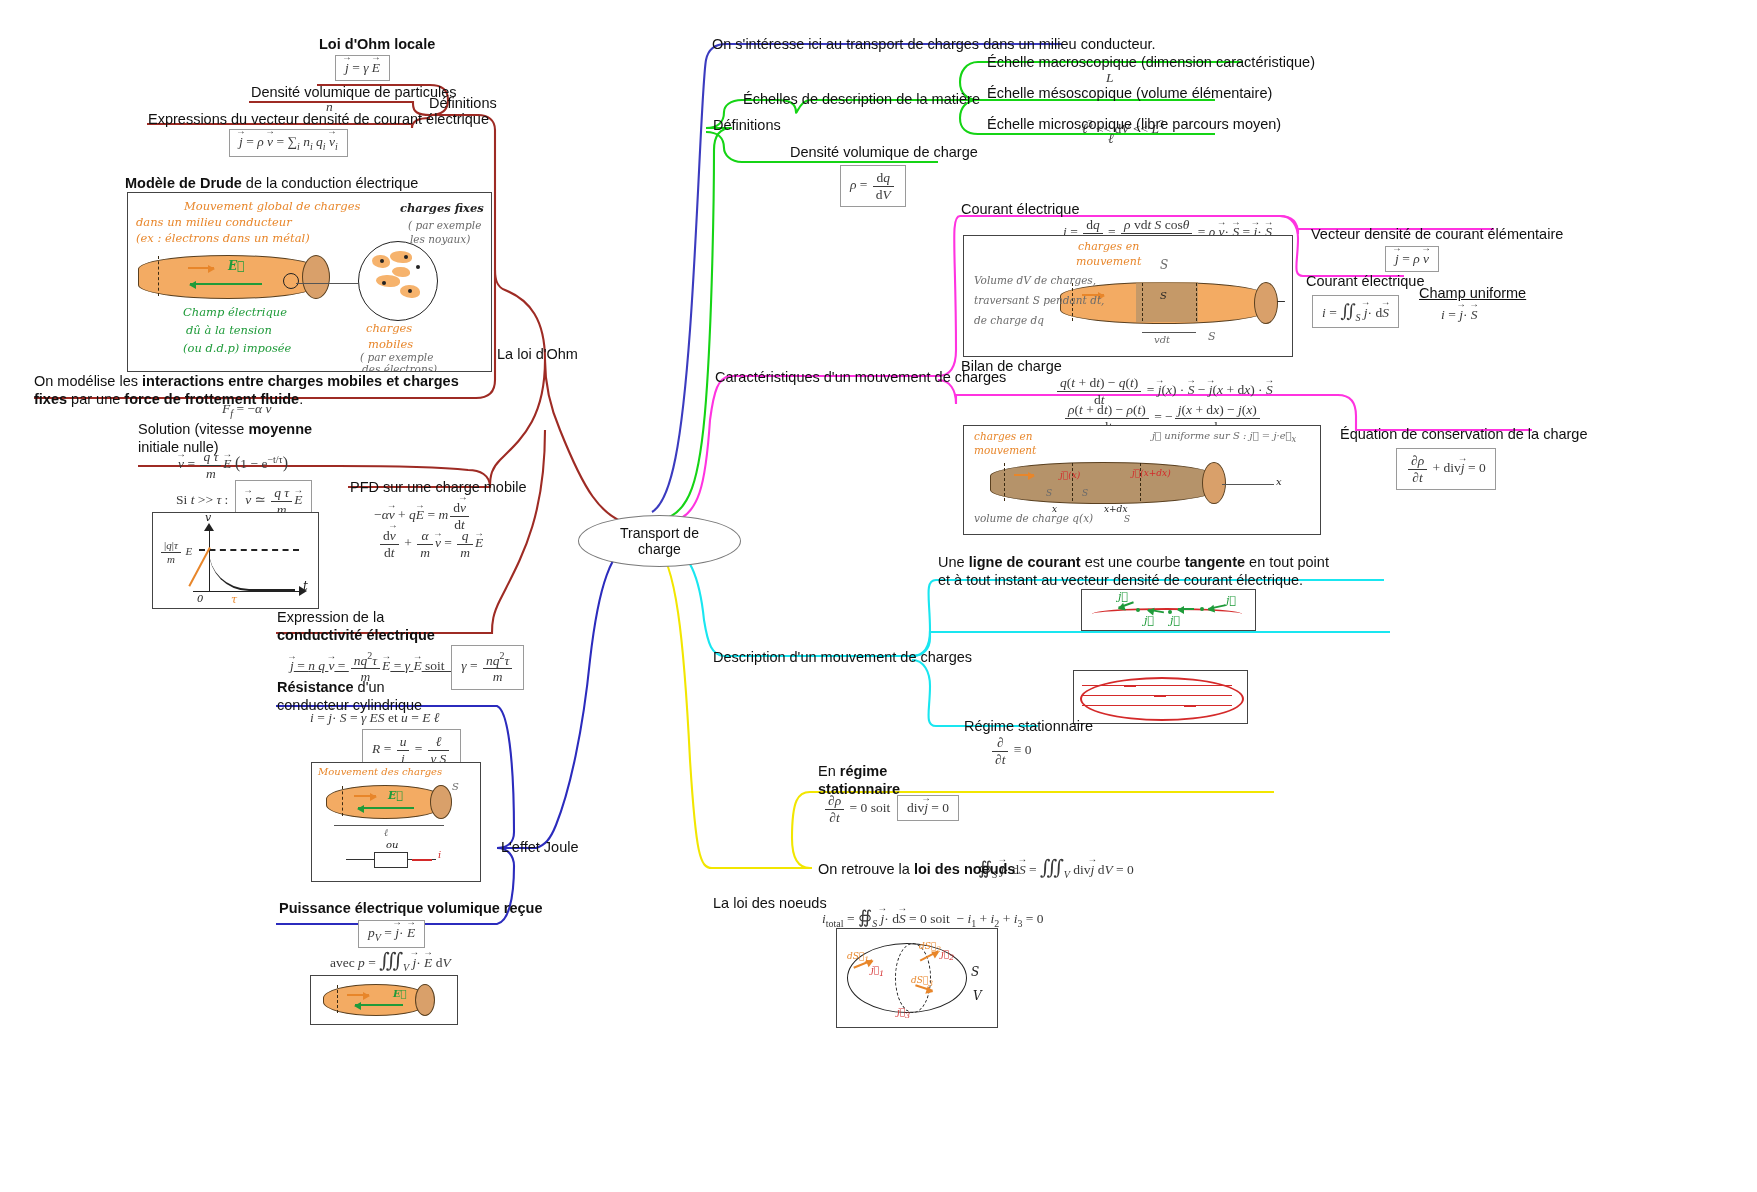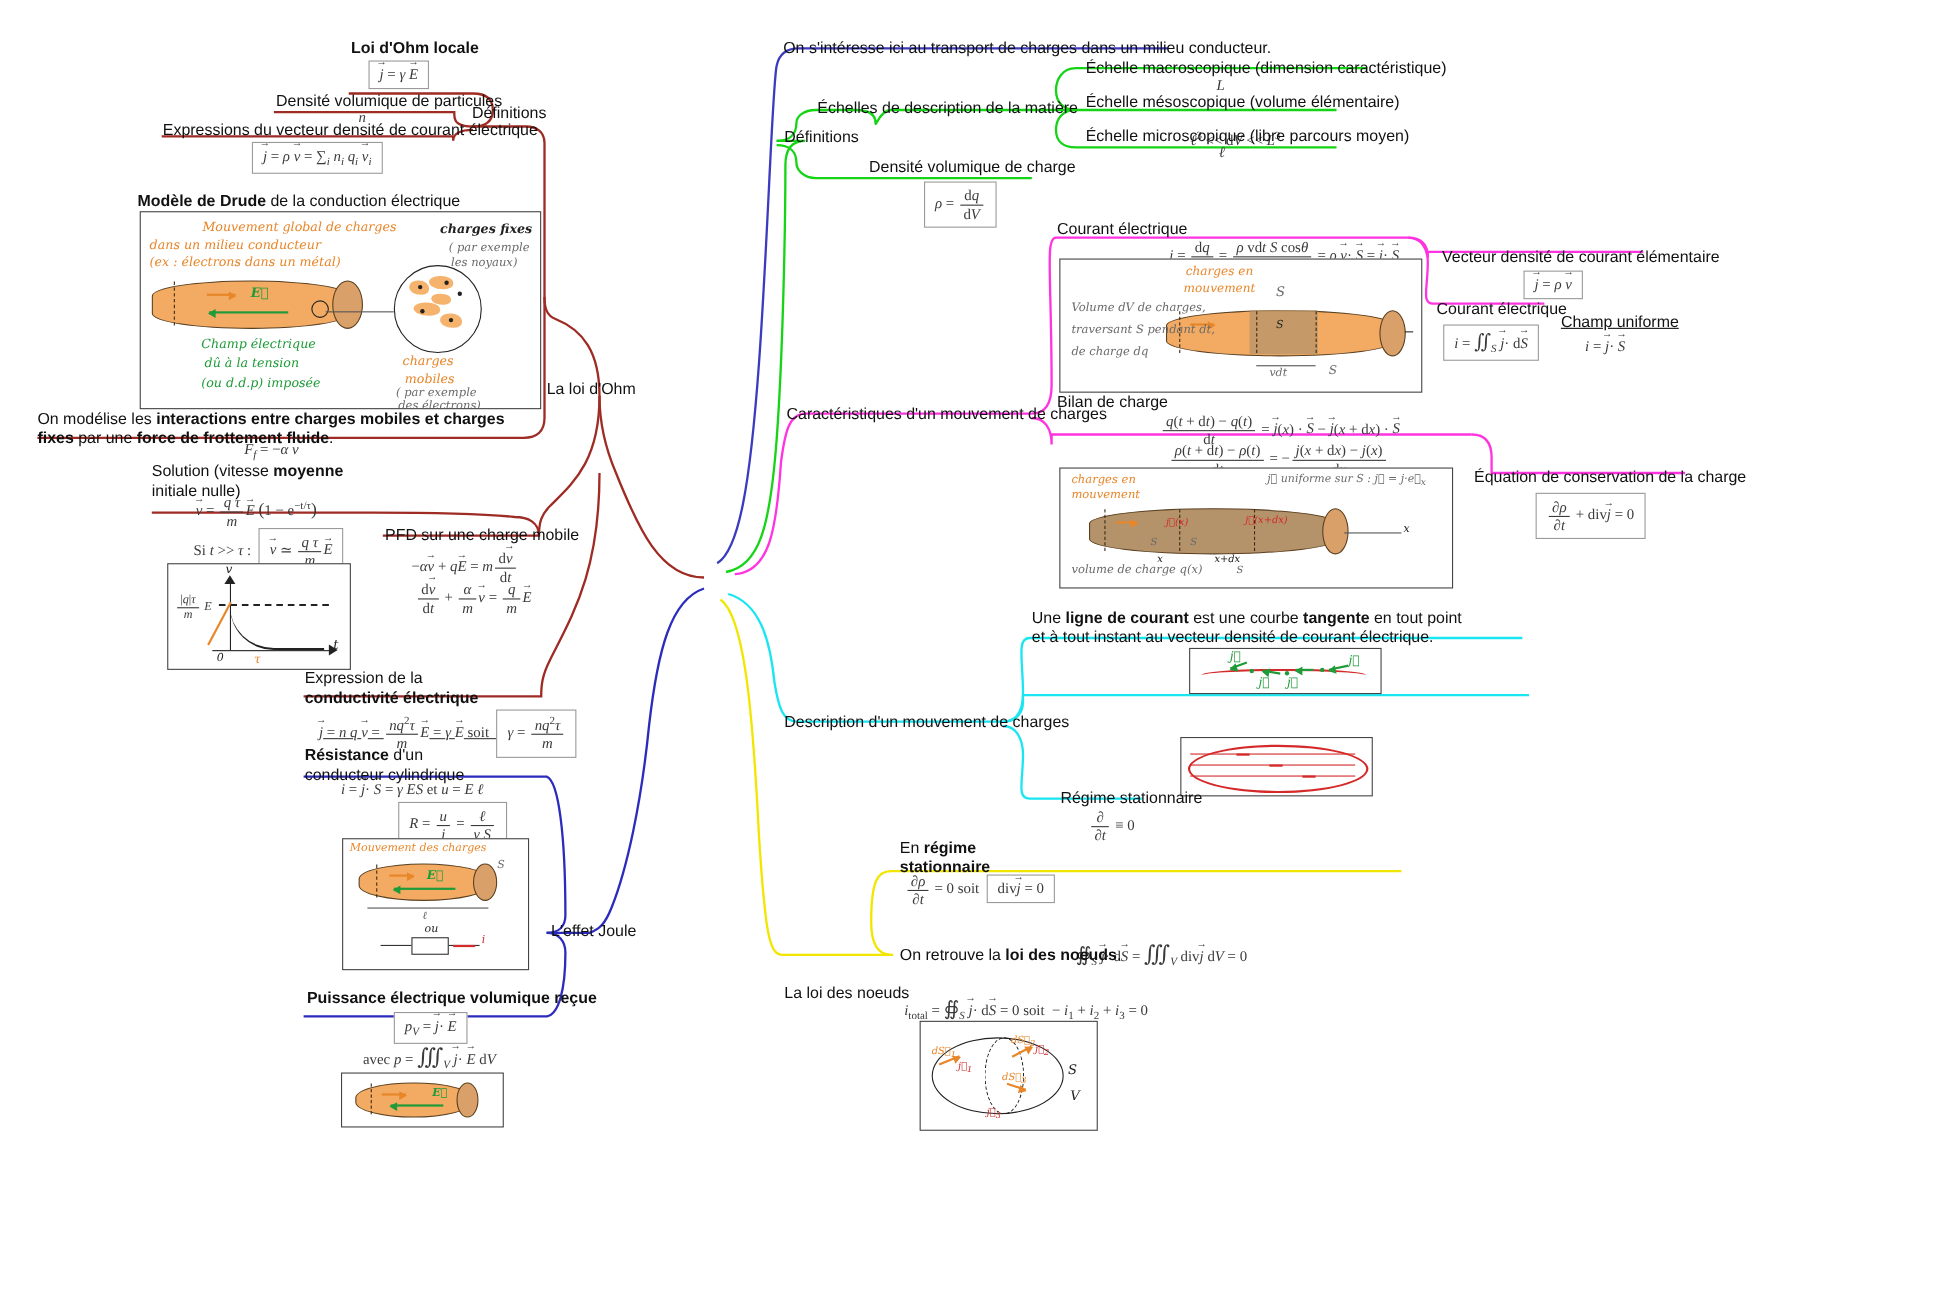--- a/index.html
+++ b/index.html
@@ -100,20 +100,23 @@
     <path d="M912 656 C 924 656, 930 648, 930 630 C 930 600, 924 580, 936 580 L 1384 580" stroke="#19e6f0"></path>
     <path d="M912 656 C 924 656, 930 648, 930 638 L 930 632 L 1390 632" stroke="#19e6f0"></path>
     <path d="M912 660 C 924 660, 930 672, 930 686 C 930 710, 924 726, 936 726 L 1038 726" stroke="#19e6f0"></path>
 
     <path d="M655 545 C 676 560, 684 640, 690 760 C 696 855, 700 868, 712 868 L 810 868" stroke="#f2e600"></path>
     <path d="M810 868 C 798 868, 792 858, 792 838 C 792 800, 798 792, 810 792 L 1274 792" stroke="#f2e600"></path>
     <path d="M810 868 L 812 868" stroke="#f2e600"></path>
   </g>
 </svg>
 
+<div class="root" style="left:578px;top:515px;width:125px;">
+  <span>Transport de charge</span>
+</div>
 
 <div class="node lbl" style="left:497px;top:345px;">
   <span>La loi d'Ohm</span></div>
 <div class="node lbl" style="left:501px;top:838px;">
   <span>L'effet Joule</span></div>
 <div class="node lbl" style="left:713px;top:116px;">
   <span>Définitions</span></div>
 <div class="node lbl" style="left:715px;top:368px;">
   <span>Caractéristiques d'un mouvement de charges</span></div>
 <div class="node lbl" style="left:713px;top:648px;">

